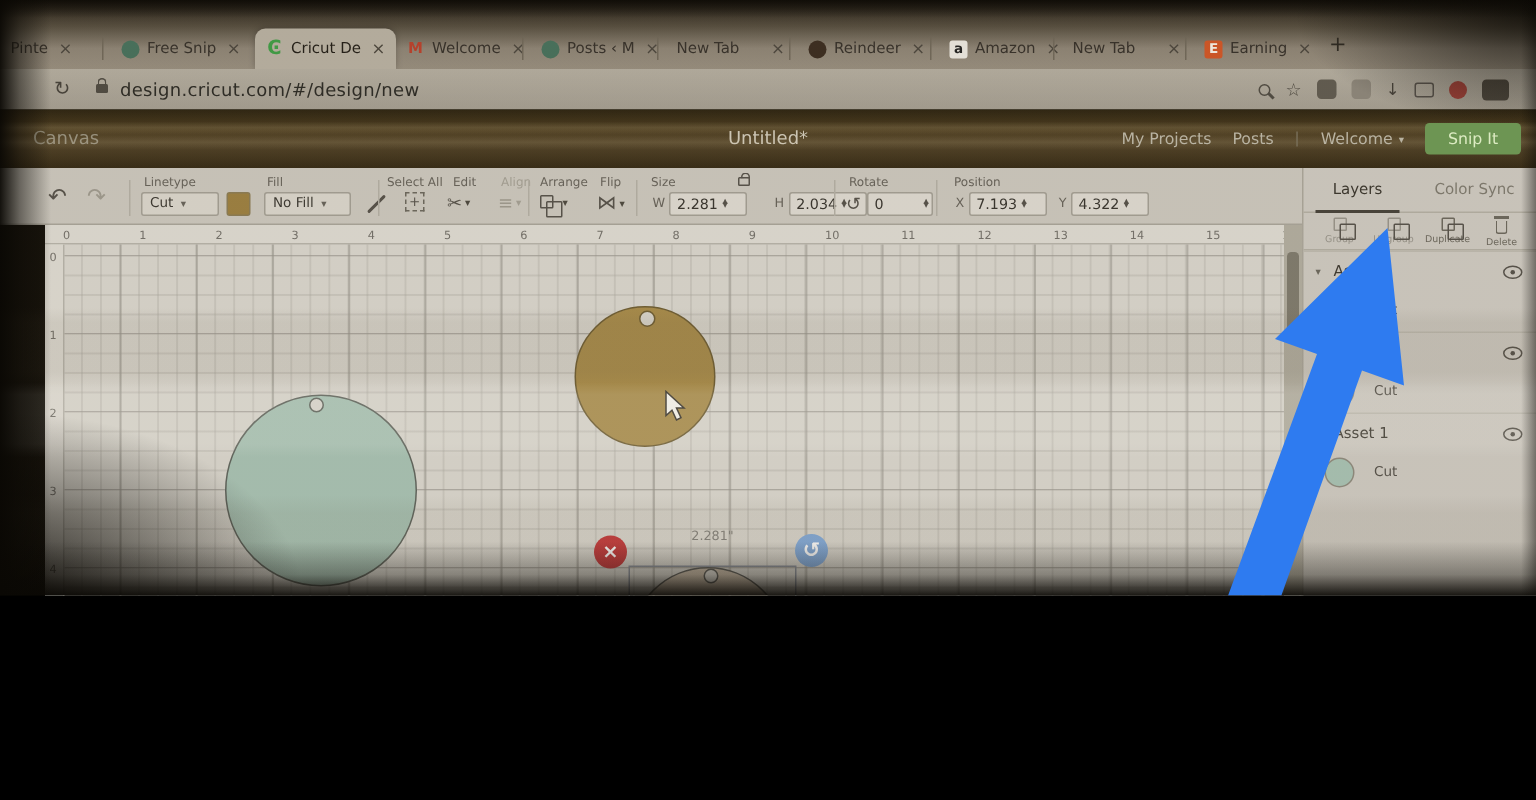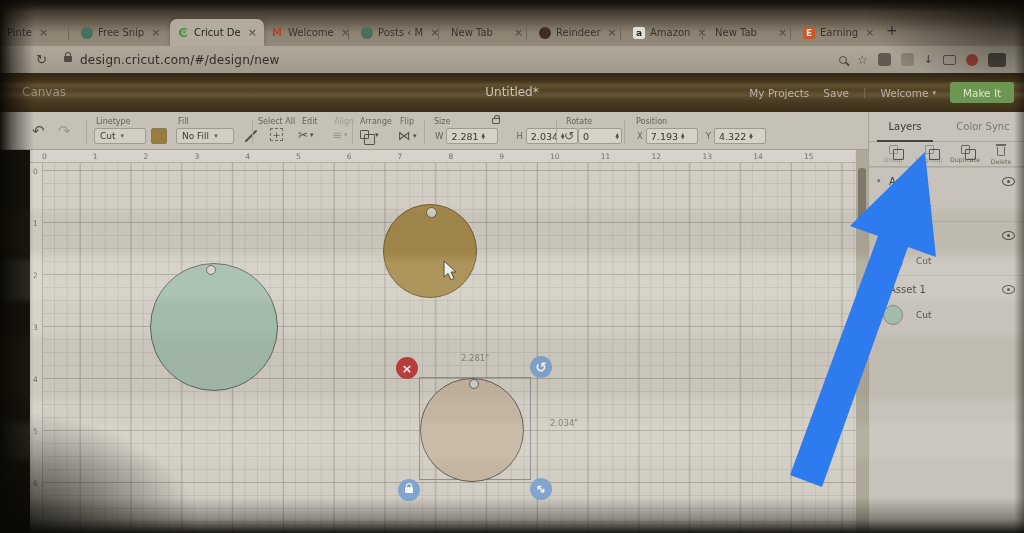--- a/index.html
+++ b/index.html
@@ -1,18 +1,18 @@
 <!DOCTYPE html>
 <html><head>
 <meta charset="utf-8">
 <style>
   * { margin:0; padding:0; box-sizing:border-box; }
   html,body { background:#000; }
   .screen {
-    position:relative; width:1024px; height:533px; overflow:hidden;
+    position:relative; width:1024px; height:397px; overflow:hidden;
     font-family:"DejaVu Sans", sans-serif; background:#13100a;
   }
   
   .tabstrip {
     position:absolute; left:0; top:0; width:1024px; height:46px;
     background:linear-gradient(180deg,#1d1810 0%,#554d3f 38%,#8c8375 70%,#968d7e 100%);
   }
   .tab {
     position:absolute; top:19px; height:27px; display:flex; align-items:center;
     gap:5px; padding:0 7px; font-size:10px; color:#35302a; border-radius:7px 7px 0 0;
@@ -252,27 +252,27 @@
       <span class="redcirc"></span>
       <span class="menublock"></span>
     </div>
   </div>
 
   <div class="appheader">
     <span class="canvas-label">Canvas</span>
     <span class="doc-title">Untitled*</span>
     <div class="hdr-right">
       <span class="hdr-link">My Projects</span>
-      <span class="hdr-link">Save</span>
+      <span class="hdr-link">Posts</span>
       <span class="hdr-divider">|</span>
       <span class="hdr-link explore">
         <span>Welcome</span>
         <span style="font-size:7px">▾</span>
       </span>
-      <span class="makeit">Make It</span>
+      <span class="makeit">Snip It</span>
     </div>
   </div>
 
   <div class="edit-toolbar">
     <span class="tb-glyph" style="position:absolute;left:32px;top:10px;">↶</span>
     <span class="tb-glyph dim" style="position:absolute;left:58px;top:10px;">↷</span>
     <div class="tb-divider" style="left:86px;"></div>
 
     <span class="tb-label" style="left:96px;">Linetype</span>
     <div class="tb-row" style="left:94px;">

